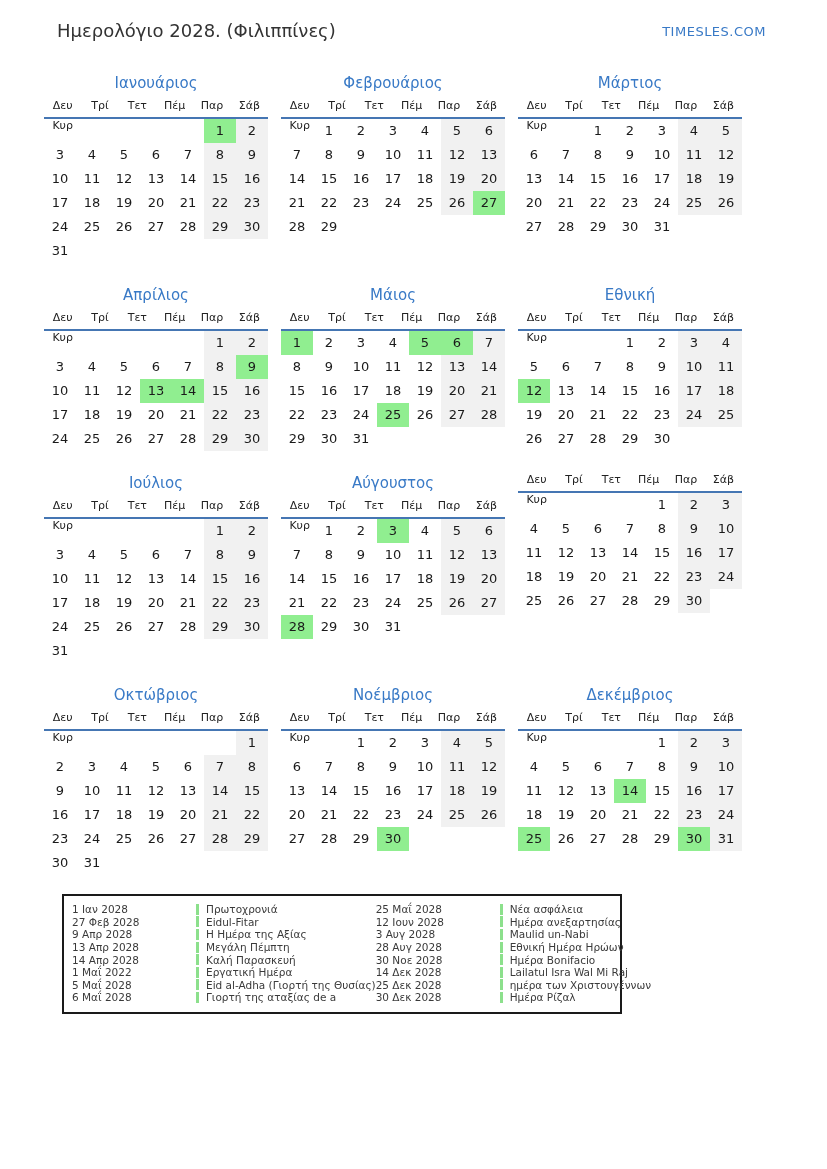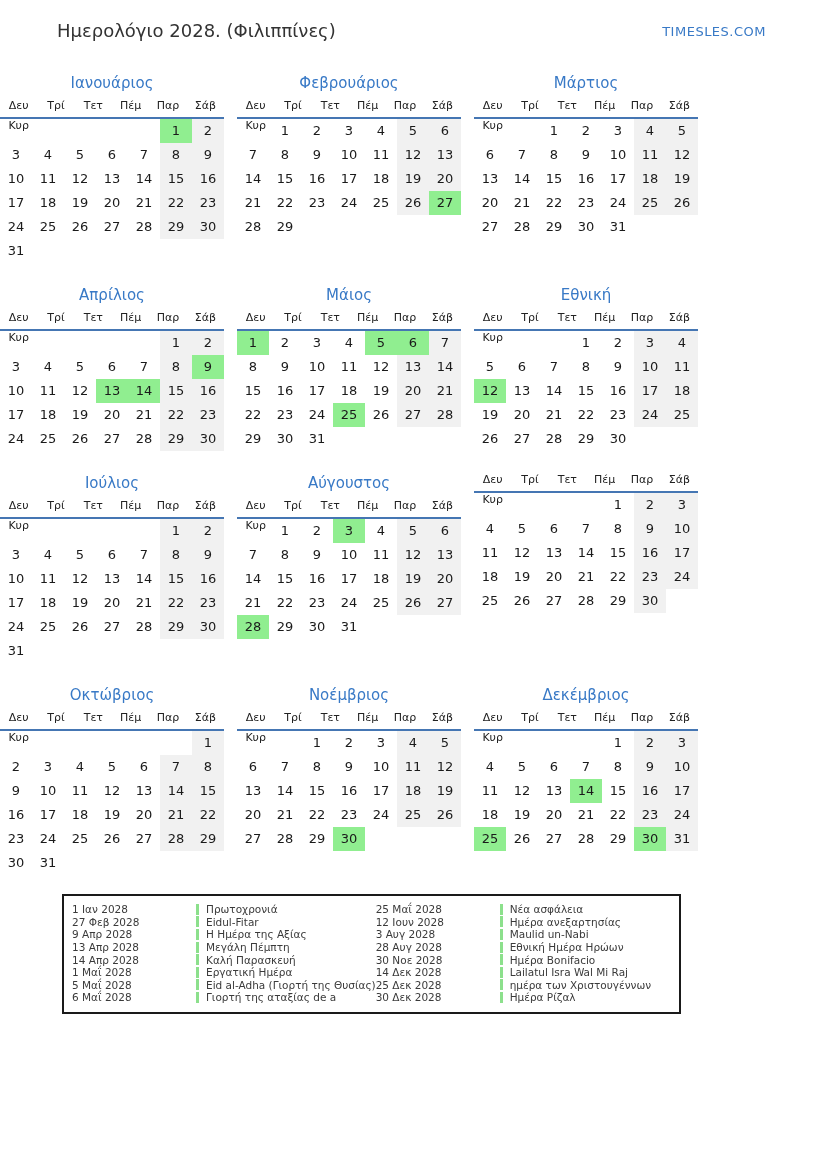--- a/index.html
+++ b/index.html
@@ -32,20 +32,21 @@
     font-size:13px;color:var(--accent-blue);text-decoration:none;
     margin-top:4px;letter-spacing:0.5px;cursor:pointer;
   }
   .months-grid{
     margin-top:29px;
     display:grid;
     grid-template-columns:repeat(3,224px);
     column-gap:13px;
     row-gap:19px;
     align-items:start;
+    margin-left:44px;
   }
   .month{width:224px;}
   .month-title{
     text-align:center;color:var(--accent-blue);
     font-size:15px;line-height:26px;height:26px;
   }
   .weekday-row{
     display:grid;grid-template-columns:repeat(6,1fr);
     border-bottom:2px solid var(--rule-blue);
     height:23px;
@@ -57,21 +58,21 @@
     display:grid;grid-template-columns:repeat(7,1fr);
   }
   .day{
     height:24px;line-height:24px;text-align:center;
     font-size:13px;color:var(--day-text);
   }
   .day.weekend{background:var(--weekend-gray);}
   .day.holiday{background:var(--holiday-green);}
   .legend{
     margin:19px 0 0 62px;
-    width:619px;
+    width:560px;
     border:2px solid var(--legend-border);
     padding:7px 0 8px 8px;
     display:flex;
   }
   .legend-col{width:352px;}
   .legend-row{
     display:flex;align-items:center;
     height:12.6px;font-size:10.5px;color:#3a3a3a;
   }
   .legend-date{width:124px;flex:none;white-space:nowrap;}
@@ -721,21 +722,21 @@
         <span class="legend-date">13 Απρ 2028</span>
         <span class="legend-bar"></span>
         <span class="legend-name">Μεγάλη Πέμπτη</span>
       </div>
       <div class="legend-row">
         <span class="legend-date">14 Απρ 2028</span>
         <span class="legend-bar"></span>
         <span class="legend-name">Καλή Παρασκευή</span>
       </div>
       <div class="legend-row">
-        <span class="legend-date">1 Μαΐ 2028</span>
+        <span class="legend-date">1 Μαΐ 2022</span>
         <span class="legend-bar"></span>
         <span class="legend-name">Εργατική Ημέρα</span>
       </div>
       <div class="legend-row">
         <span class="legend-date">5 Μαΐ 2028</span>
         <span class="legend-bar"></span>
         <span class="legend-name">Eid al-Adha (Γιορτή της Θυσίας)</span>
       </div>
       <div class="legend-row">
         <span class="legend-date">6 Μαΐ 2028</span>

